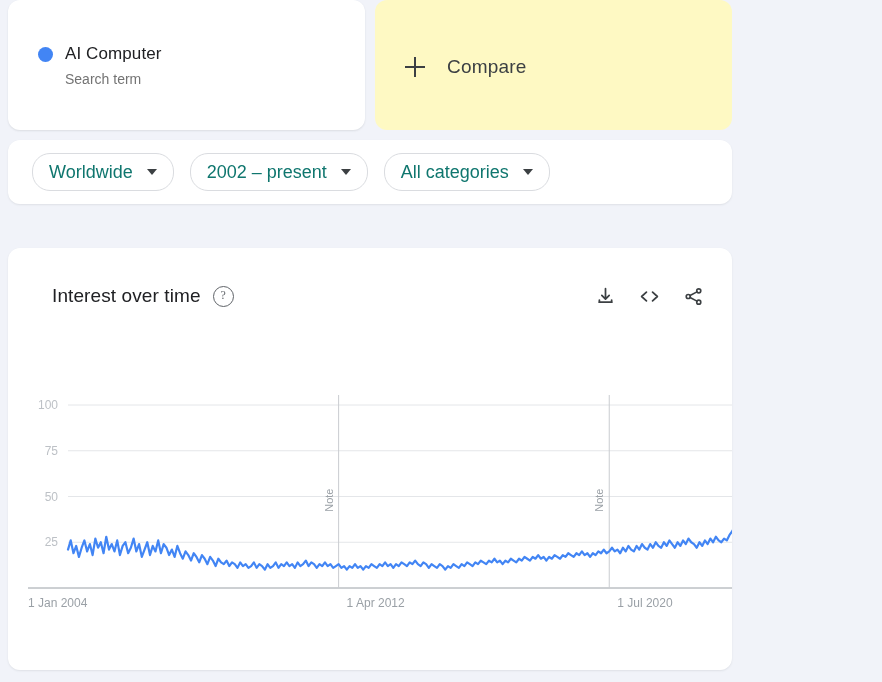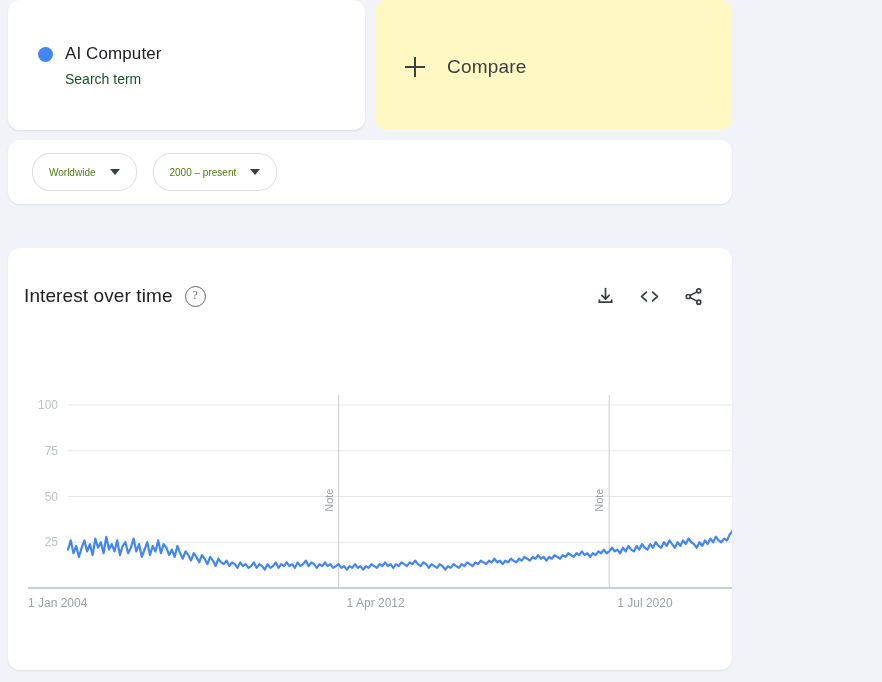--- a/index.html
+++ b/index.html
@@ -53,21 +53,21 @@
   }
   .term-name {
     font-size: 17px;
     color: #202124;
     letter-spacing: 0.1px;
   }
   .term-sub {
     margin-top: 7px;
     margin-left: 27px;
     font-size: 14px;
-    color: #14532d;
+    color: #737373;
   }
   .compare-card {
     background: #fef9c3;
     border-radius: 12px;
     flex: 1 1 0;
     position: relative;
   }
   .compare-inner {
     position: absolute;
     left: 30px;
@@ -119,22 +119,22 @@
     border: 1px solid #dadce0;
     border-radius: 18px;
     display: inline-flex;
     align-items: center;
     padding: 0 16px;
     gap: 14px;
     background: #fff;
     cursor: pointer;
   }
   .chip-label {
-    font-size: 10px;
-    color: #4d7c0f;
+    font-size: 18px;
+    color: #0f766e;
     white-space: nowrap;
   }
   .caret {
     width: 0; height: 0;
     border-left: 5px solid transparent;
     border-right: 5px solid transparent;
     border-top: 6px solid #3c4043;
     flex: none;
   }
 
@@ -146,21 +146,21 @@
     right: 8px;
     bottom: 12px;
     background: #ffffff;
     border-radius: 12px;
     box-shadow: 0 1px 2px rgba(60,64,67,0.10);
     overflow: hidden;
   }
   .chart-header {
     position: absolute;
     top: 30px;
-    left: 16px;
+    left: 44px;
     right: 28px;
     height: 36px;
     display: flex;
     align-items: center;
     justify-content: space-between;
   }
   .chart-title-wrap {
     display: flex;
     align-items: center;
     gap: 12px;
@@ -238,21 +238,25 @@
       </div>
     </div>
   </div>
 
   <div class="filter-bar">
     <div class="chip">
       <span class="chip-label">Worldwide</span>
       <span class="caret"></span>
     </div>
     <div class="chip">
-      <span class="chip-label">2000 – present</span>
+      <span class="chip-label">2002 – present</span>
+      <span class="caret"></span>
+    </div>
+    <div class="chip">
+      <span class="chip-label">All categories</span>
       <span class="caret"></span>
     </div>
   </div>
 
   <div class="chart-card">
 
     <div class="chart-header">
       <div class="chart-title-wrap">
         <span class="chart-title">Interest over time</span>
         <span class="help-icon">?</span>

